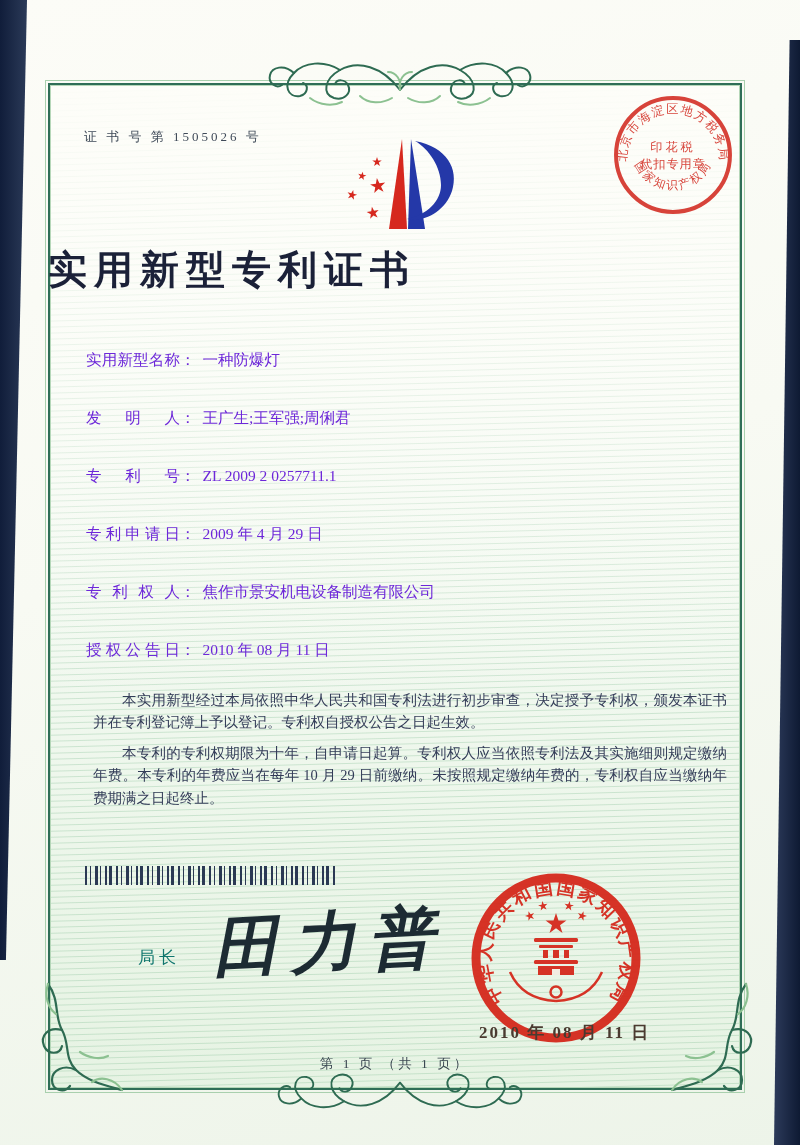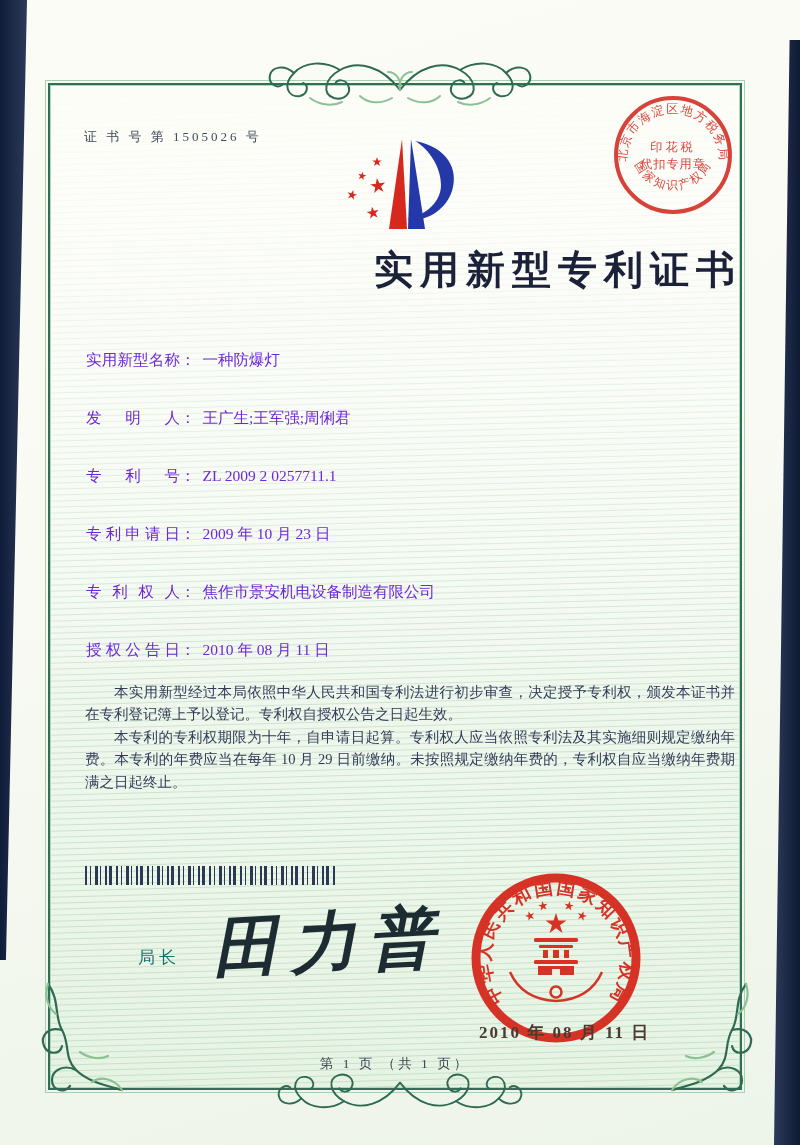--- a/index.html
+++ b/index.html
@@ -20,30 +20,30 @@
   .frame{left:48px;top:83px;width:694px;height:1007px;box-sizing:border-box;
     border:2px solid #2f6e57;outline:1px solid #a9d0ae;outline-offset:2px;
     box-shadow:inset 0 0 0 1px rgba(169,208,174,.85);}
   .frame-fill{left:51px;top:86px;width:688px;height:1001px;overflow:hidden;
     background:
       repeating-linear-gradient(178.5deg,rgba(120,185,140,0) 0px,rgba(120,185,140,.30) 1px,rgba(255,255,255,0) 2px,rgba(255,255,255,0) 6px),
       linear-gradient(180deg,rgba(255,255,255,.92) 0%,rgba(230,243,227,.95) 100%);}
   .frame-fill::after{content:"";position:absolute;left:0;top:0;right:0;height:620px;
     background:linear-gradient(180deg,rgba(253,253,248,.96) 0%,rgba(253,253,248,.55) 45%,rgba(253,253,248,0) 100%);}
   .cert-no{left:84px;top:128px;font-size:13px;color:#3f4a58;letter-spacing:3px;}
-  .doc-title{left:48px;top:243px;width:694px;text-align:right;
+  .doc-title{left:48px;top:243px;width:694px;text-align:left;
     font-size:39px;font-weight:bold;color:#1b2138;letter-spacing:7px;}
   
   .field{left:86px;width:560px;font-size:15.5px;color:#6d28d9;white-space:nowrap;}
   .field .lbl{display:inline-block;width:94px;text-align:justify;text-align-last:justify;vertical-align:bottom;}
   .field .val{margin-left:7px;}
   .f0{top:350px}.f1{top:408px}.f2{top:466px}.f3{top:524px}.f4{top:582px}.f5{top:640px}
   
   .body-text{left:85px;top:681px;width:650px;color:#333c58;font-size:14.5px;line-height:22.4px;text-align:justify;}
-  .body-text p{margin:0;text-indent:2em;}
+  .body-text p{margin:8px;text-indent:2em;}
   .barcode{left:85px;top:866px;width:251px;height:19px;
     background:repeating-linear-gradient(90deg,
       #2b3954 0 2px,transparent 2px 5px,#2b3954 5px 6px,transparent 6px 10px,
       #2b3954 10px 13px,transparent 13px 15px,#2b3954 15px 16px,transparent 16px 20px,
       #2b3954 20px 22px,transparent 22px 24px,#2b3954 24px 27px,transparent 27px 31px);}
   .sig-title{left:138px;top:946px;font-size:17px;color:#0f766e;letter-spacing:4px;}
   .sig-name{left:212px;top:898px;font-size:66px;font-weight:bold;color:#1d2b33;
     letter-spacing:12px;transform:rotate(-3deg);font-style:italic;}
   .seal-date{left:479px;top:1021px;font-size:17px;color:#4a3a30;letter-spacing:2px;font-weight:bold;z-index:6;}
   .footer{left:48px;top:1055px;width:694px;text-align:center;font-size:13.5px;color:#3b4852;letter-spacing:3px;}
@@ -158,21 +158,21 @@
 <div class="abs field f0">
   <span class="lbl">实用新型名称</span><span>：</span><span class="val">一种防爆灯</span>
 </div>
 <div class="abs field f1">
   <span class="lbl">发明人</span><span>：</span><span class="val">王广生;王军强;周俐君</span>
 </div>
 <div class="abs field f2">
   <span class="lbl">专利号</span><span>：</span><span class="val">ZL 2009 2 0257711.1</span>
 </div>
 <div class="abs field f3">
-  <span class="lbl">专利申请日</span><span>：</span><span class="val">2009 年 10 月 23 日</span>
+  <span class="lbl">专利申请日</span><span>：</span><span class="val">2009 年 4 月 29 日</span>
 </div>
 <div class="abs field f4">
   <span class="lbl">专利权人</span><span>：</span><span class="val">焦作市景安机电设备制造有限公司</span>
 </div>
 <div class="abs field f5">
   <span class="lbl">授权公告日</span><span>：</span><span class="val">2010 年 08 月 11 日</span>
 </div>
 
 <div class="abs body-text">
   <p>本实用新型经过本局依照中华人民共和国专利法进行初步审查，决定授予专利权，颁发本证书并在专利登记簿上予以登记。专利权自授权公告之日起生效。</p>

